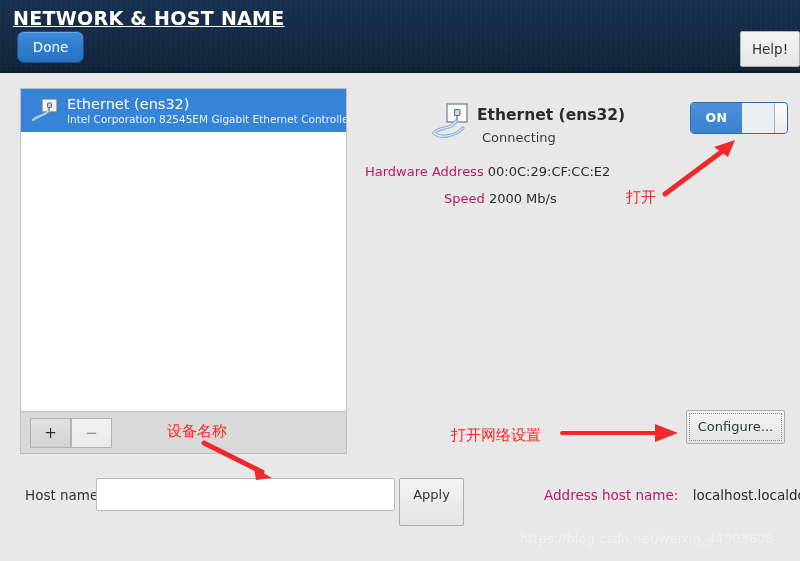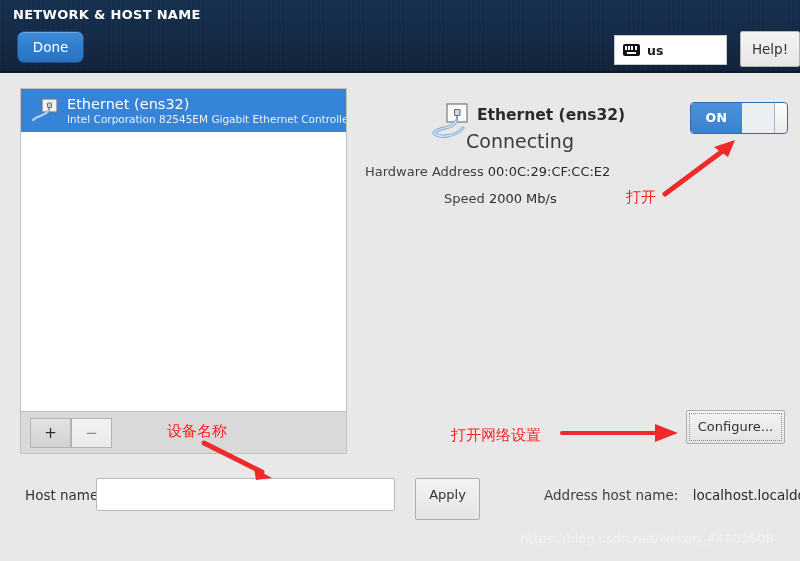--- a/index.html
+++ b/index.html
@@ -27,24 +27,25 @@
         rgba(255,255,255,0.012) 2px,
         rgba(0,0,0,0.012) 2px,
         rgba(0,0,0,0.012) 5px),
       linear-gradient(180deg, #16304f 0%, #142a46 55%, #112339 100%);
     border-bottom: 2px solid #0c1b2c;
     box-sizing: border-box;
   }
   #hdr-title {
     position: absolute;
     left: 13px; top: 7px;
-    font-size: 13px;
+    font-size: 19px;
     font-weight: bold;
     letter-spacing: 0.3px;
     color: #ffffff;
+    text-decoration: underline;
   }
   #done-button {
     position: absolute;
     left: 17px; top: 31px;
     width: 67px; height: 32px;
     border: 1px solid #1e4f87;
     border-radius: 7px;
     background: linear-gradient(180deg, #3d8bd8 0%, #2f7dce 50%, #2a72c0 100%);
     color: #ffffff;
     font-size: 13.5px;
@@ -201,31 +202,31 @@
   }
   #detail-name {
     position: absolute;
     left: 477px; top: 106px;
     font-size: 15.5px;
     font-weight: bold;
     color: #2b2b2b;
   }
   #detail-status {
     position: absolute;
-    left: 466px; top: 130px;
-    font-size: 19px;
+    left: 482px; top: 130px;
+    font-size: 13px;
     color: #3b3b3b;
   }
   .detail-row {
     position: absolute;
     font-size: 13px;
     color: #3b3b3b;
     white-space: nowrap;
   }
-  .detail-key { color: #404040; margin-top: 37px; }
+  .detail-key { color: #be185d; margin-top: 37px; }
   .detail-val { color: #2b2b2b; }
   #hw-row  { left: 365px; top: 164px; }
   #speed-row { left: 444px; top: 191px; }
 
   #power-toggle {
     position: absolute;
     left: 690px; top: 102px;
     width: 98px; height: 32px;
     border: 1px solid #2e6bb0;
     border-radius: 4px;
@@ -286,31 +287,30 @@
     box-sizing: border-box;
     font-family: inherit;
     font-size: 13.5px;
     padding: 0 6px;
     color: #2e3436;
     border-radius: 2px;
   }
   #apply-button {
     position: absolute;
     left: 399px; top: 478px;
-    width: 65px; height: 42px;
+    width: 65px; height: 48px;
     border: 1px solid #adadad;
     background: linear-gradient(180deg, #f3f3f3 0%, #e4e4e4 100%);
     border-radius: 2px;
     box-sizing: border-box;
     font-size: 13px;
     color: #2e3436;
     text-align: center;
     line-height: 32px;
     cursor: pointer;
-    margin-left: 16px;
   }
   #current-hostname {
     position: absolute;
     left: 544px; top: 487px;
     font-size: 13.5px;
     white-space: nowrap;
   }
   #current-hostname .detail-val { margin-left: 10px; }
 
   
@@ -340,24 +340,20 @@
     white-space: nowrap;
   }
 </style>
 </head>
 <body>
 
 <div id="header">
   <div id="hdr-title">NETWORK &amp; HOST NAME</div>
   <div id="done-button">Done</div>
 
-  <div id="kbd-indicator">
-    <span id="kbd-icon"></span>
-    <span id="kbd-label">us</span>
-  </div>
 
   <div id="help-button">Help!</div>
 </div>
 
 <div id="device-panel">
   <div id="device-list">
     <div class="device-row selected">
       <span class="dev-icon">
         <svg viewBox="0 0 32 32" width="32" height="32">
           <rect x="13" y="4" width="15" height="13" fill="#f2f2f2" stroke="#6f7a86" stroke-width="1.2"></rect>

